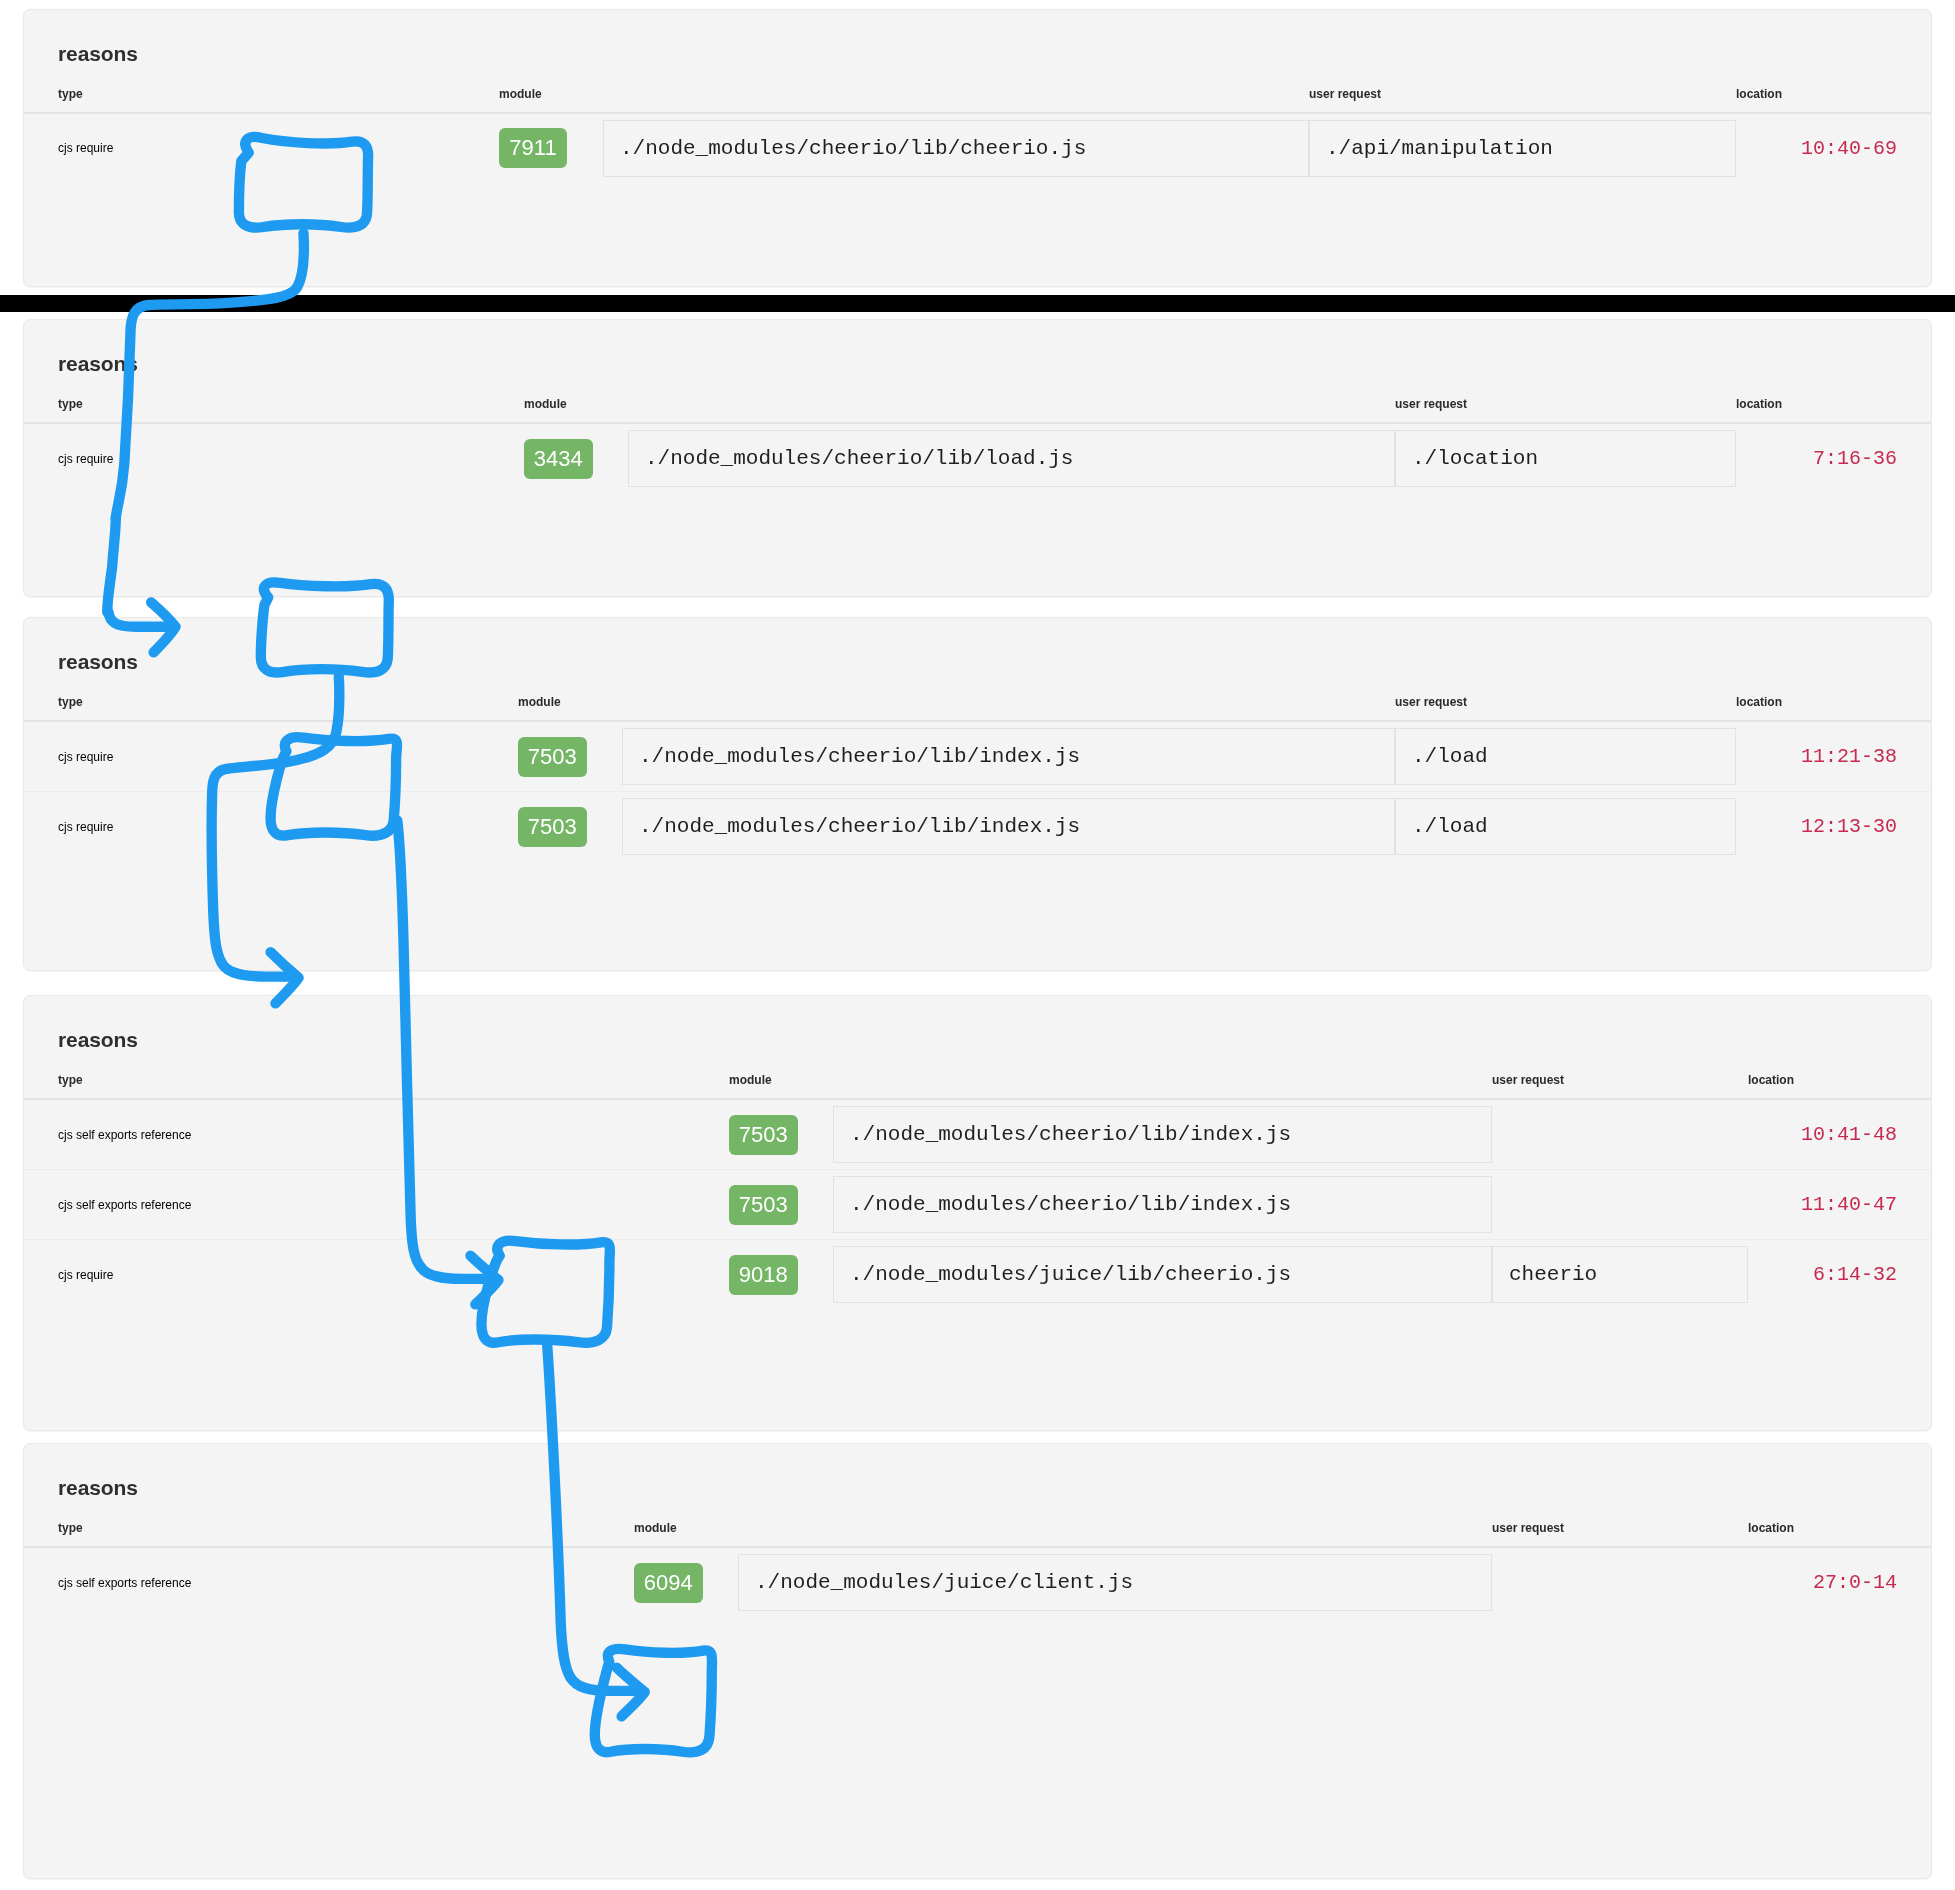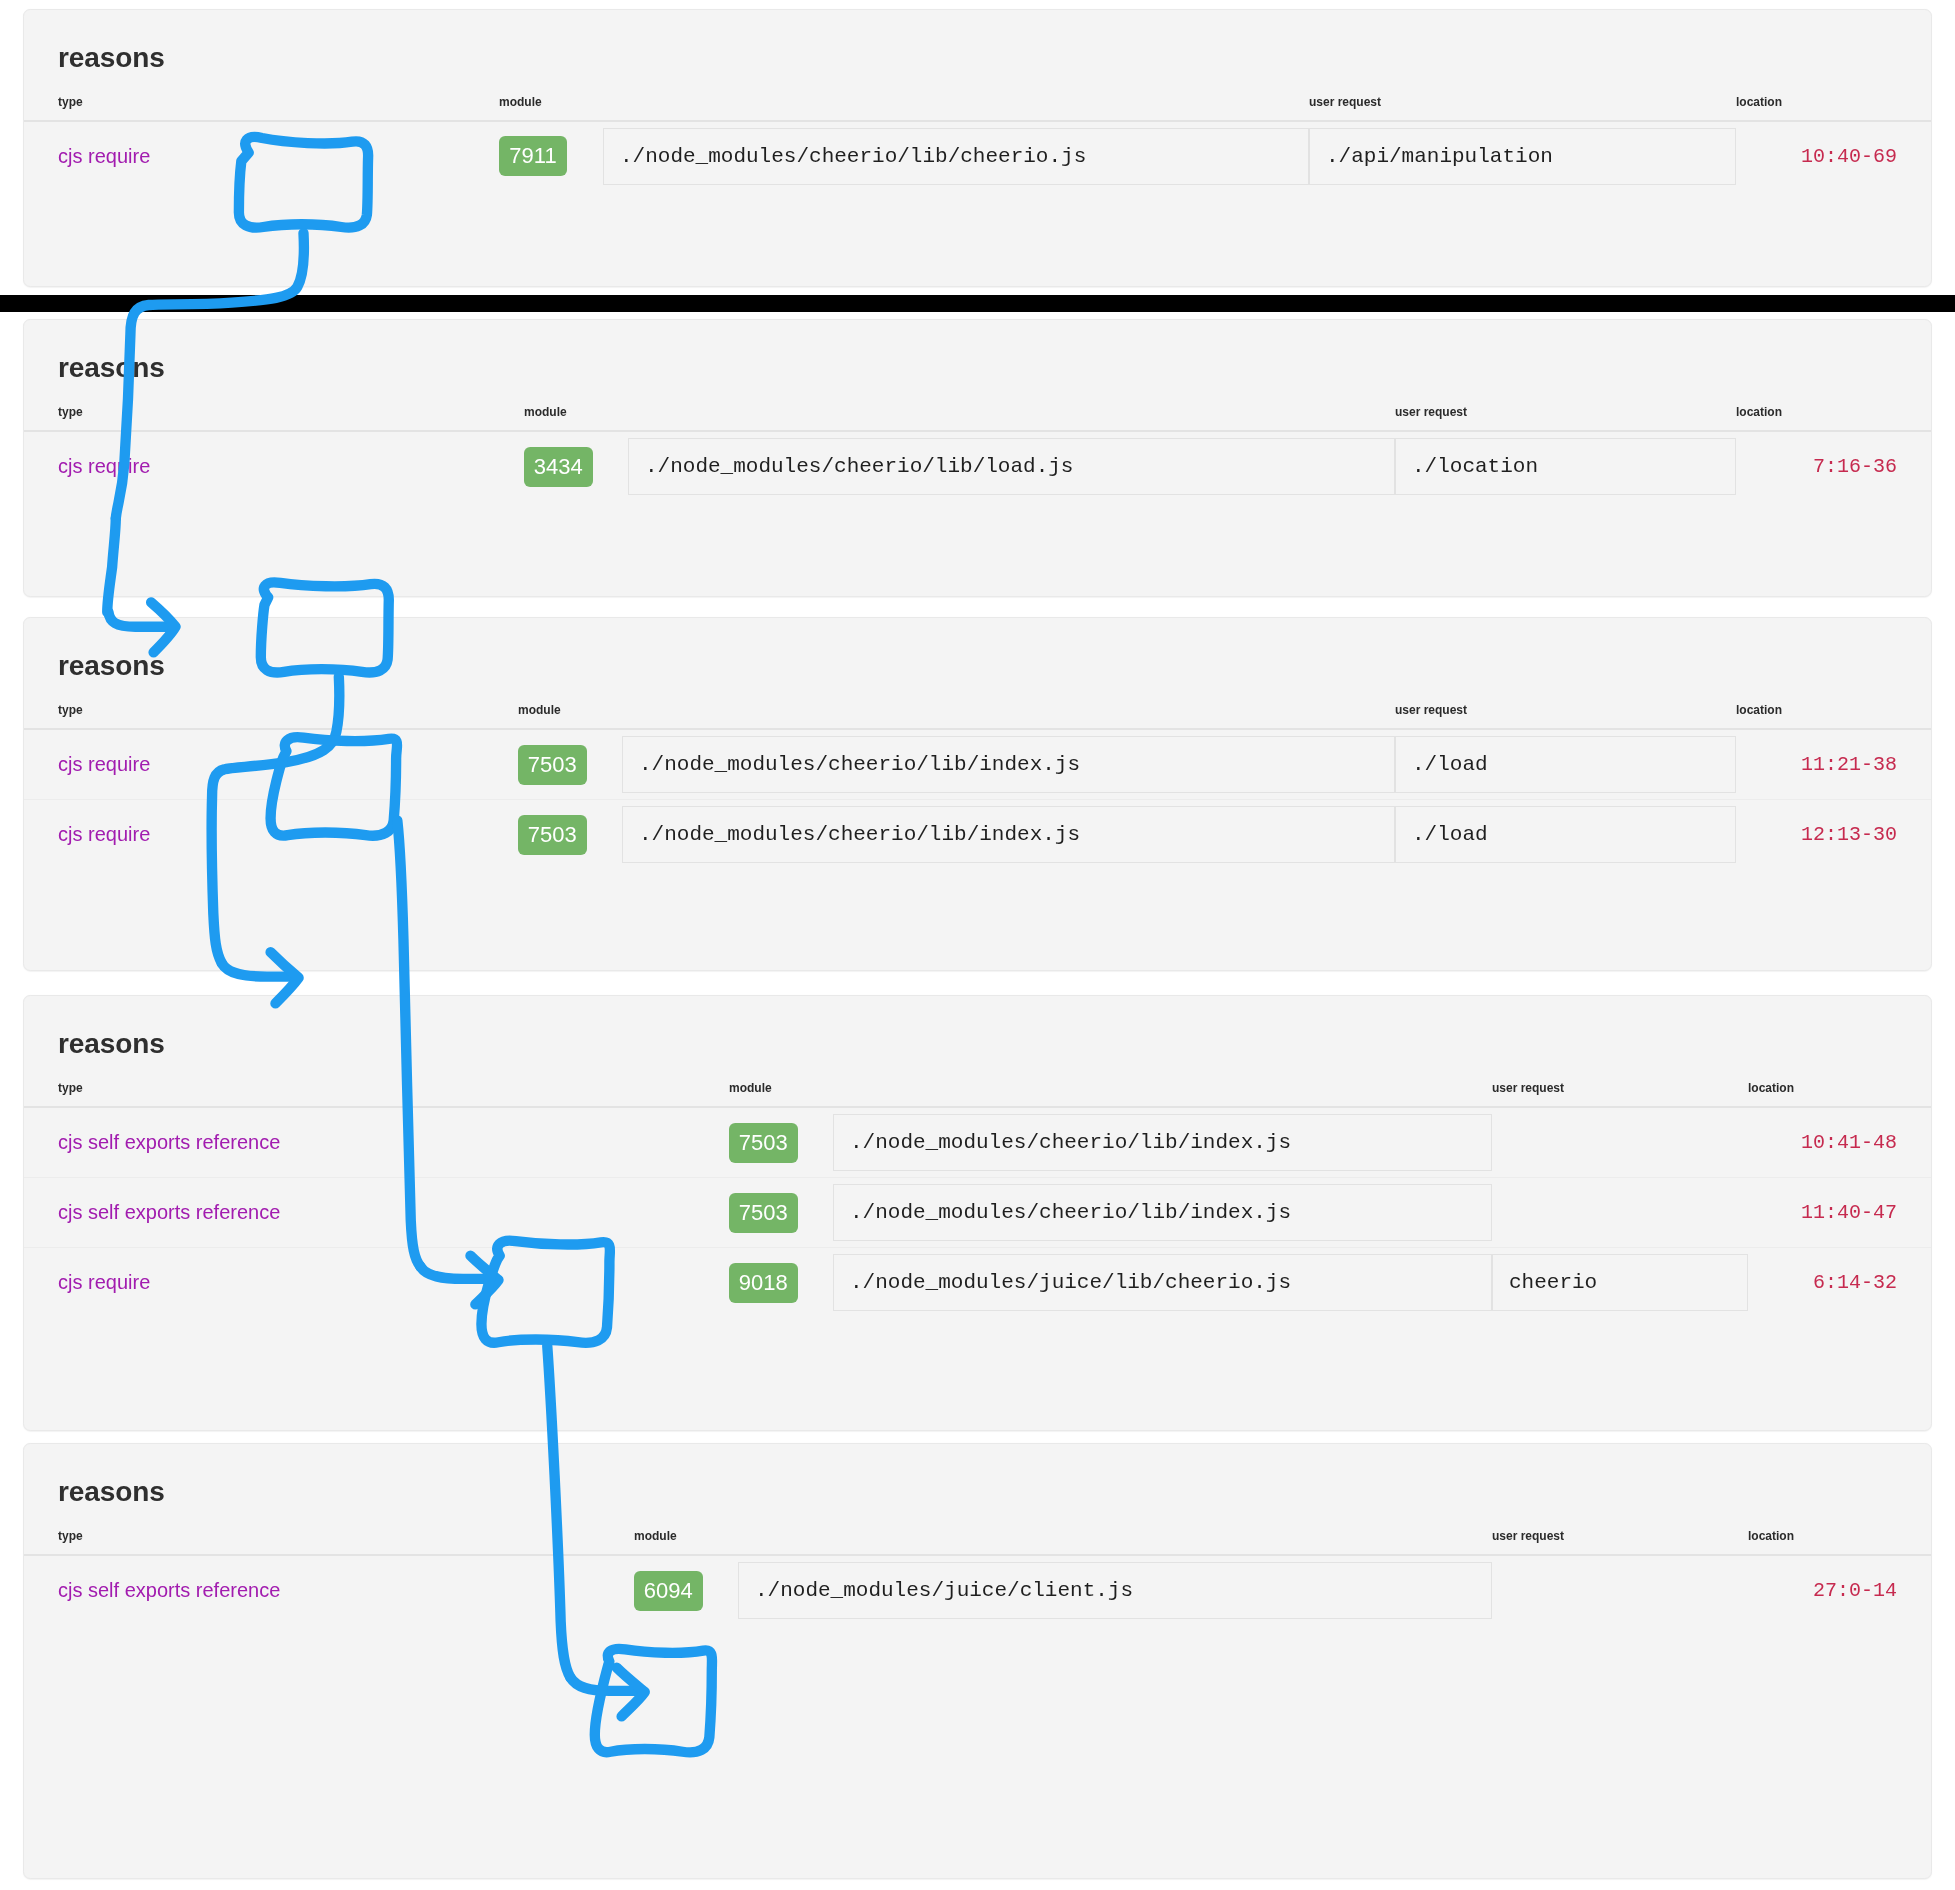--- a/index.html
+++ b/index.html
@@ -20,21 +20,21 @@
   .panel {
     position: absolute;
     left: 23px;
     width: 1909px;
     background: #f4f4f4;
     border: 0.6px solid #e9e9e9;
     border-radius: 7.3px;
     box-shadow: 0 0.6px 1.2px rgba(0,0,0,0.05);
   }
   .panel-title {
-    font-size: 28px;
+    font-size: 21px;
     font-weight: 700;
     color: #2f2f2f;
     padding: 32px 0 0 34px;
     letter-spacing: -0.1px;
   }
 
   
   .rtable {
     width: 100%;
     border-collapse: collapse;
@@ -60,22 +60,22 @@
   .col-type     { width: 475px; padding-left: 34px !important; }
   .col-badge    { width: 104px; }
   .col-module   { }
   .col-req      { width: 427px; }
   .col-loc      { width: 195px; text-align: right; }
 
   th.col-type    { padding-left: 34px !important; }
   th.col-loc, td.col-loc { padding-right: 34px !important; }
 
   .type-text {
-    font-size: 20px;
-    color: #a21caf;
+    font-size: 12px;
+    color: #000000;
     white-space: nowrap;
   }
 
   .badge {
     display: inline-flex;
     align-items: center;
     justify-content: center;
     min-width: 68px;
     height: 40px;
     padding: 0 9.8px;

